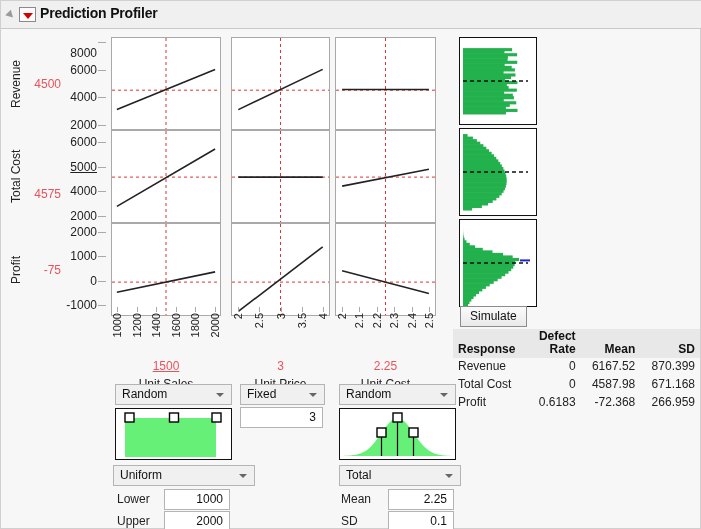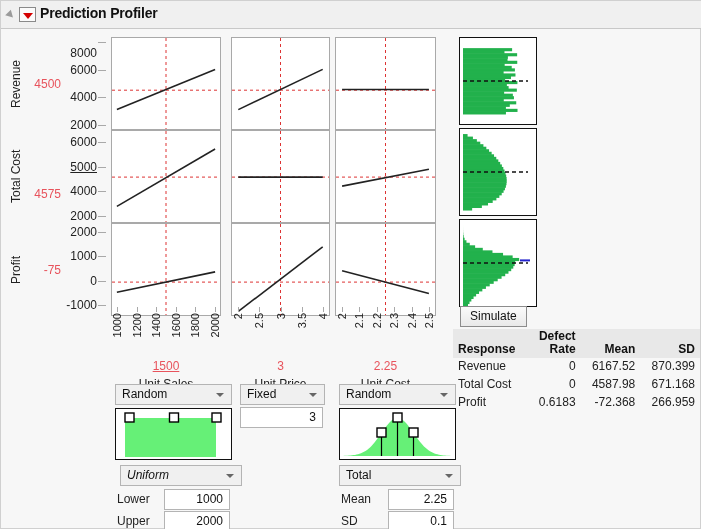--- a/index.html
+++ b/index.html
@@ -399,21 +399,21 @@
   <div id="controls">
       <div class="sel" style="position: absolute; left: 114px; top: 383px; width: 117px;"><span>Random</span><span class="chev"></span></div>
       <div class="distbox" style="position: absolute; left: 114px; top: 407px; width: 117px; height: 52px;">
         <svg width="115" height="50">
           <rect x="9" y="9" width="91" height="39" fill="#66f077"></rect>
           <rect x="9" y="4" width="9" height="9" fill="#fff" stroke="#000" stroke-width="1.4"></rect>
           <rect x="53.5" y="4" width="9" height="9" fill="#fff" stroke="#000" stroke-width="1.4"></rect>
           <rect x="96" y="4" width="9" height="9" fill="#fff" stroke="#000" stroke-width="1.4"></rect>
         </svg>
       </div>
-      <div class="sel" style="position: absolute; left: 119px; top: 464px; width: 122px; font-style: italic;"><span>Uniform</span><span class="chev"></span></div>
+      <div class="sel" style="position: absolute; left: 112px; top: 464px; width: 142px;"><span>Uniform</span><span class="chev"></span></div>
       <div class="plabel" style="position: absolute; left: 116px; top: 488px;">Lower</div>
       <div class="numfield" style="position: absolute; left: 163px; top: 488px; width: 66px;">1000</div>
       <div class="plabel" style="position: absolute; left: 116px; top: 510px;">Upper</div>
       <div class="numfield" style="position: absolute; left: 163px; top: 510px; width: 66px;">2000</div>
       <div class="sel" style="position: absolute; left: 239px; top: 383px; width: 85px;"><span>Fixed</span><span class="chev"></span></div>
       <div class="numfield" style="position: absolute; left: 239px; top: 406px; width: 83px;">3</div>
       <div class="sel" style="position: absolute; left: 338px; top: 383px; width: 117px;"><span>Random</span><span class="chev"></span></div>
       <div class="distbox" style="position: absolute; left: 338px; top: 407px; width: 117px; height: 52px;">
         <svg width="115" height="50">
           <polygon points="0,47 0.0,46.9 1.5,46.9 3.0,46.9 4.5,46.8 6.0,46.8 7.5,46.7 9.0,46.6 10.5,46.5 12.0,46.3 13.5,46.1 15.0,45.9 16.5,45.6 18.0,45.2 19.5,44.8 21.0,44.2 22.5,43.6 24.0,42.8 25.5,41.9 27.0,40.9 28.5,39.7 30.0,38.4 31.5,36.9 33.0,35.3 34.5,33.5 36.0,31.6 37.5,29.6 39.0,27.6 40.5,25.4 42.0,23.3 43.5,21.1 45.0,19.0 46.5,17.0 48.0,15.2 49.5,13.5 51.0,12.0 52.5,10.8 54.0,9.9 55.5,9.3 57.0,9.0 58.5,9.1 60.0,9.5 61.5,10.2 63.0,11.2 64.5,12.5 66.0,14.0 67.5,15.8 69.0,17.7 70.5,19.7 72.0,21.8 73.5,24.0 75.0,26.1 76.5,28.3 78.0,30.3 79.5,32.3 81.0,34.1 82.5,35.8 84.0,37.4 85.5,38.8 87.0,40.1 88.5,41.2 90.0,42.2 91.5,43.1 93.0,43.8 94.5,44.4 96.0,44.9 97.5,45.3 99.0,45.7 100.5,46.0 102.0,46.2 103.5,46.4 105.0,46.5 106.5,46.7 108.0,46.7 109.5,46.8 111.0,46.9 112.5,46.9 114.0,46.9 115,47" fill="#66f077"></polygon>

